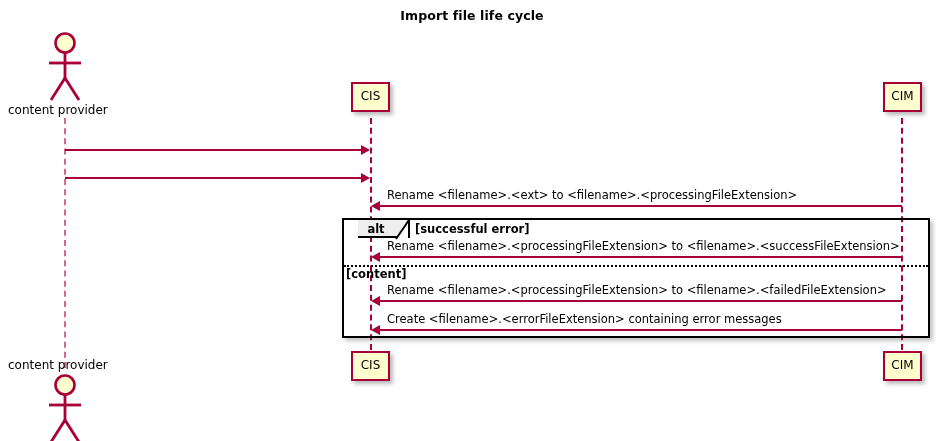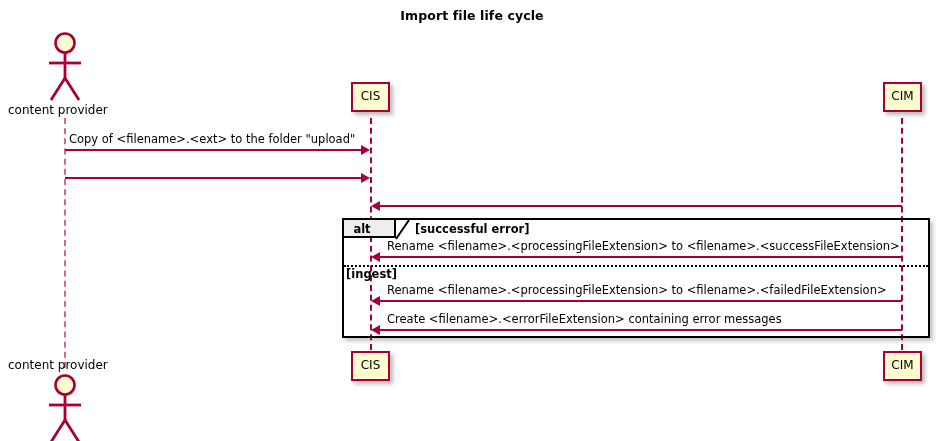--- a/index.html
+++ b/index.html
@@ -110,20 +110,21 @@
     background: #EEEEEE;
     border-right: 2px solid #000000;
     border-bottom: 2px solid #000000;
     font-size: 11.5px;
     font-weight: bold;
     color: #000000;
     text-align: center;
     line-height: 1;
     padding-top: 4px;
     padding-right: 14px;
+    margin-left: 14px;
   }
   .fragment-tab-notch {
     position: absolute;
     width: 0; height: 0;
     border-style: solid;
   }
   .fragment-guard {
     position: absolute;
     font-size: 11.5px;
     font-weight: bold;
@@ -169,46 +170,46 @@
       <line x1="27" y1="46" x2="41" y2="68" stroke="#A80036" stroke-width="2.8"></line>
     </svg>
   </div>
 
   <div class="participant" style="left:351px; top:82px; width:39px; height:30px;">CIS</div>
   <div class="participant" style="left:883px; top:82px; width:39px; height:30px;">CIM</div>
 
   <div class="participant" style="left:351px; top:351px; width:39px; height:30px;">CIS</div>
   <div class="participant" style="left:883px; top:351px; width:39px; height:30px;">CIM</div>
 
-  <div class="msg-label" style="left:69px; top:134px;">Copy of &lt;filename&gt;.&lt;ext&gt; to the folder "upload"</div>
   <div class="msg-line" style="left:65px; top:149px; width:297px;"></div>
   <div class="msg-head right" style="left:361px; top:145px;"></div>
 
   <div class="msg-line" style="left:65px; top:177px; width:297px;"></div>
   <div class="msg-head right" style="left:361px; top:173px;"></div>
 
+  <div class="msg-label" style="left:387px; top:190px;">Rename &lt;filename&gt;.&lt;ext&gt; to &lt;filename&gt;.&lt;processingFileExtension&gt;</div>
   <div class="msg-line" style="left:380px; top:205px; width:522px;"></div>
   <div class="msg-head left" style="left:371px; top:201px;"></div>
 
   <div class="fragment" style="left:342px; top:218px; width:588px; height:120px;"></div>
 
   <div class="fragment-tab" style="left:344px; top:220px; width:52px; height:18px;">alt</div>
   <div class="fragment-tab-notch" style="left:396px; top:220px; border-width:0 0 18px 12px; border-color:transparent transparent #FFFFFF transparent;"></div>
   <svg class="abs" style="left:394px; top:219px;" width="18" height="21">
     <line x1="2" y1="20" x2="15" y2="1" stroke="#000000" stroke-width="2"></line>
   </svg>
 
   <div class="fragment-guard" style="left:415px; top:224px;">[successful error]</div>
 
   <div class="msg-label" style="left:387px; top:241px;">Rename &lt;filename&gt;.&lt;processingFileExtension&gt; to &lt;filename&gt;.&lt;successFileExtension&gt;</div>
   <div class="msg-line" style="left:380px; top:256px; width:522px;"></div>
   <div class="msg-head left" style="left:371px; top:252px;"></div>
 
   <div class="fragment-divider" style="left:344px; top:265px; width:584px;"></div>
-  <div class="fragment-guard" style="left:346px; top:269px;">[ingest]</div>
+  <div class="fragment-guard" style="left:346px; top:269px;">[content]</div>
 
   <div class="msg-label" style="left:387px; top:285px;">Rename &lt;filename&gt;.&lt;processingFileExtension&gt; to &lt;filename&gt;.&lt;failedFileExtension&gt;</div>
   <div class="msg-line" style="left:380px; top:300px; width:522px;"></div>
   <div class="msg-head left" style="left:371px; top:296px;"></div>
 
   <div class="msg-label" style="left:387px; top:314px;">Create &lt;filename&gt;.&lt;errorFileExtension&gt; containing error messages</div>
   <div class="msg-line" style="left:380px; top:329px; width:522px;"></div>
   <div class="msg-head left" style="left:371px; top:325px;"></div>
 
 </div>

